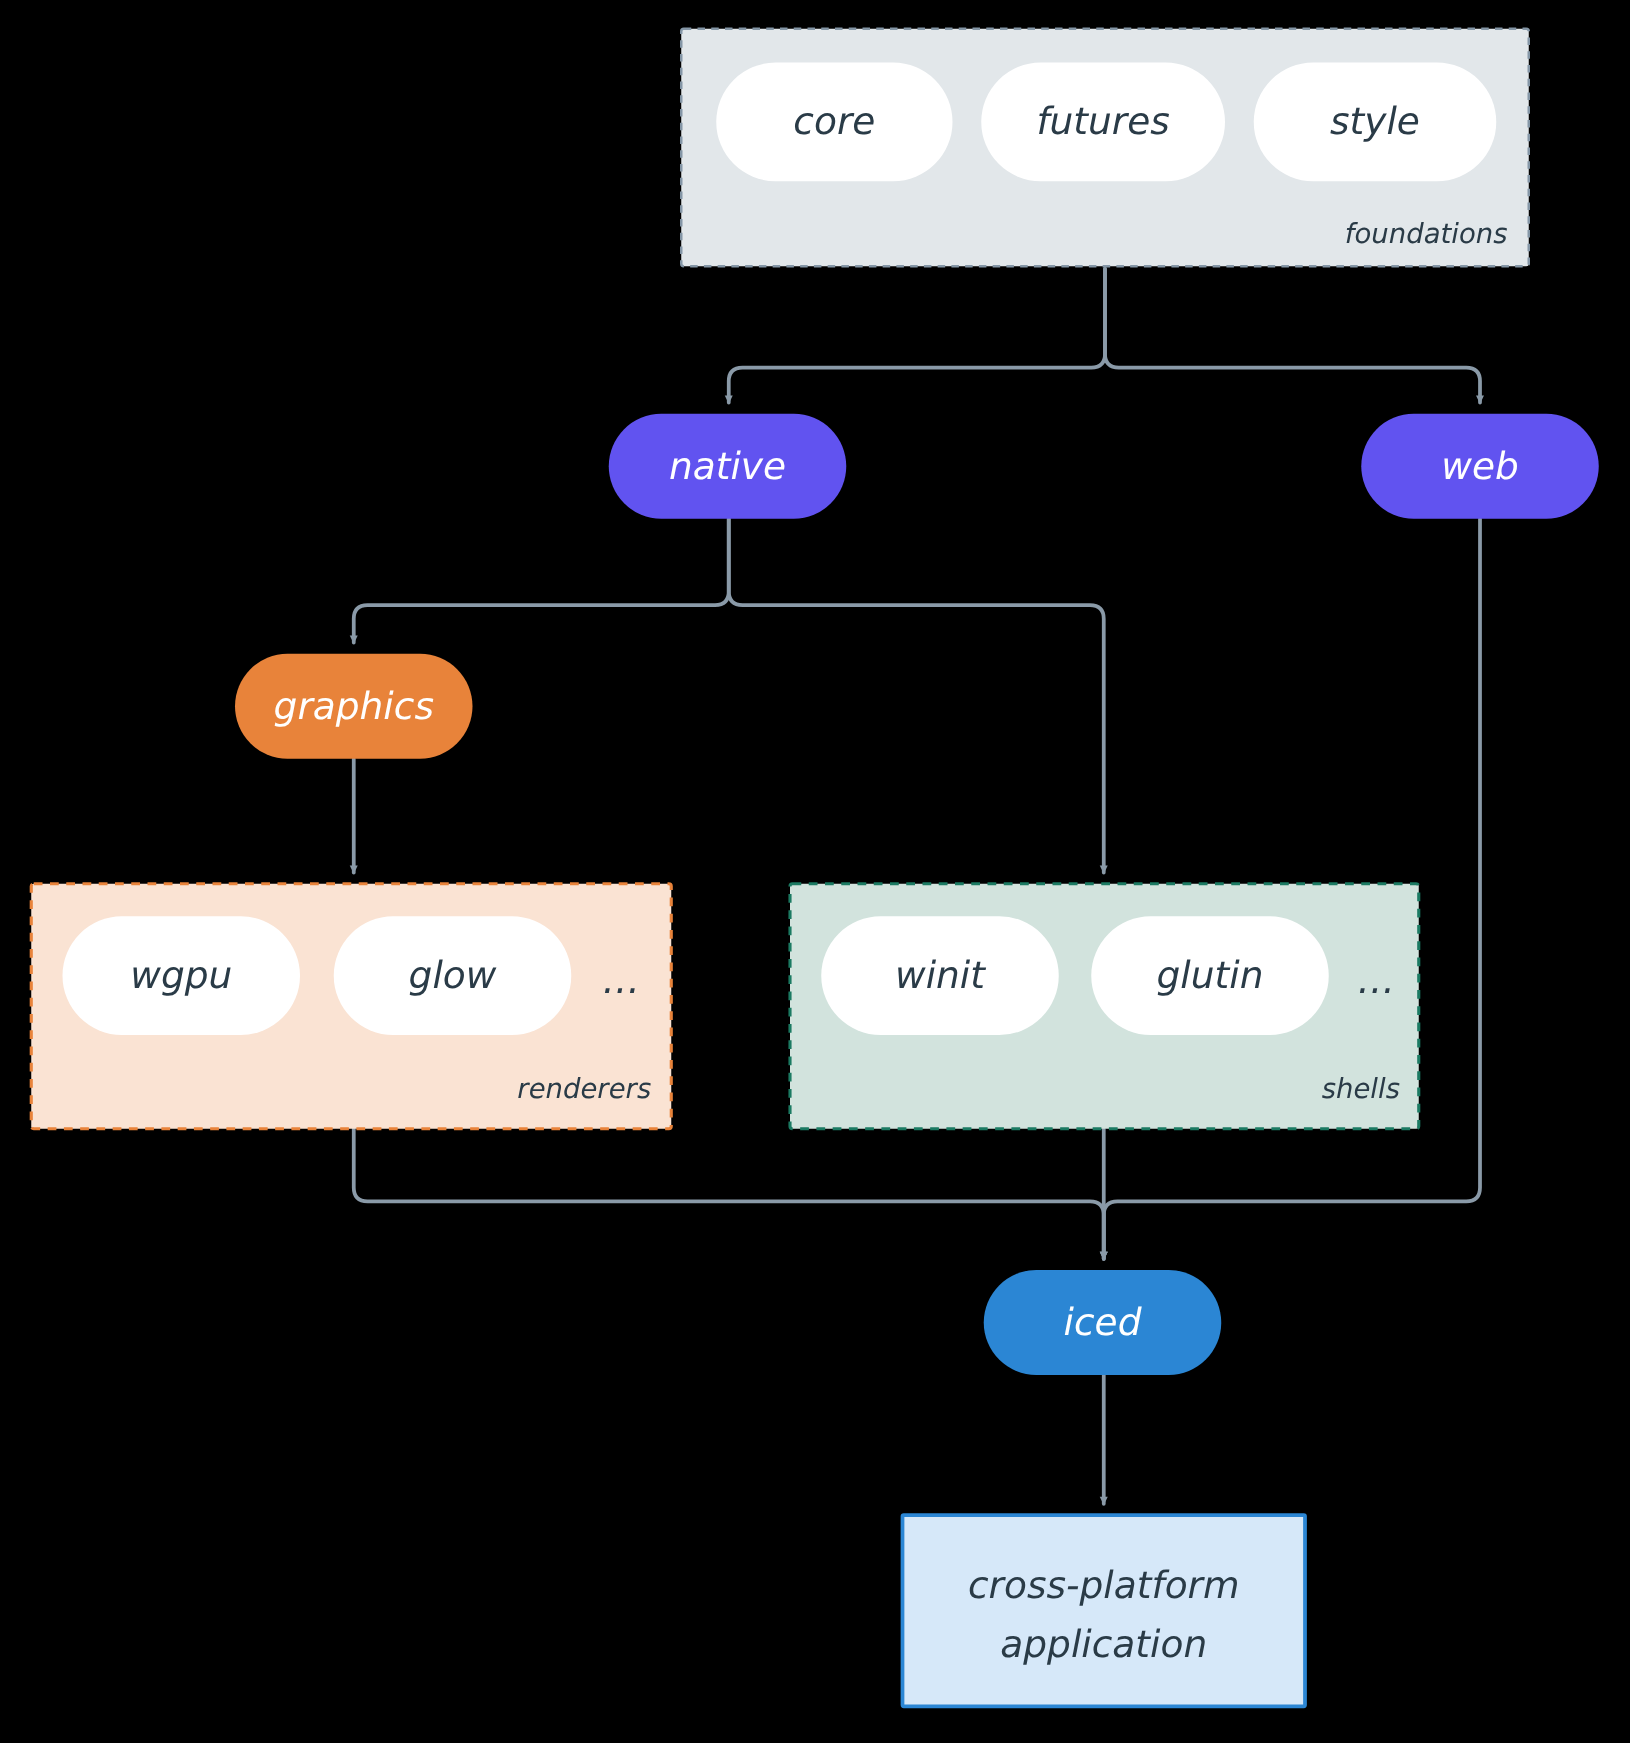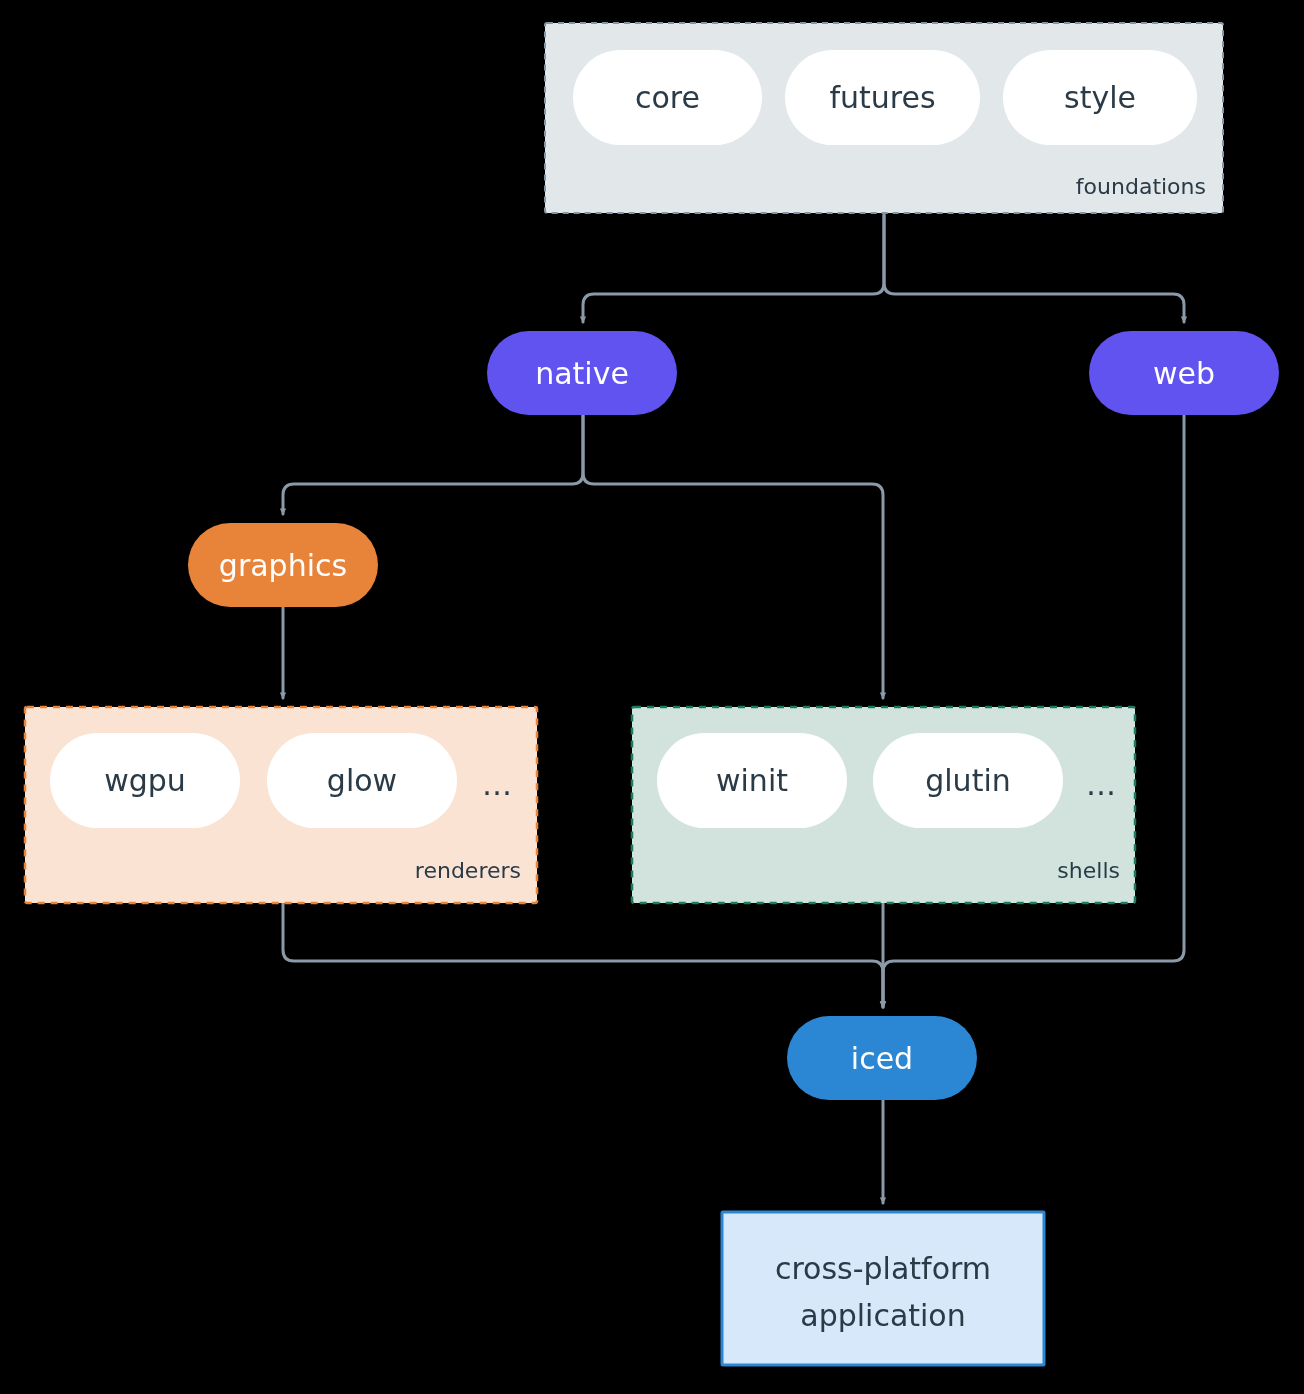--- a/index.html
+++ b/index.html
@@ -10,20 +10,21 @@
   body {
     width: 1304px;
     height: 1394px;
     overflow: hidden;
     font-family: "DejaVu Sans", sans-serif;
   }
   #diagram-root {
     position: relative;
     width: 1304px;
     height: 1194px;
+    font-style: italic;
   }
   svg.canvas {
     display: block;
     width: 1304px;
     height: 1394px;
   }
   .node-label {
     font-family: "DejaVu Sans", sans-serif;
     text-anchor: middle;
     dominant-baseline: middle;

